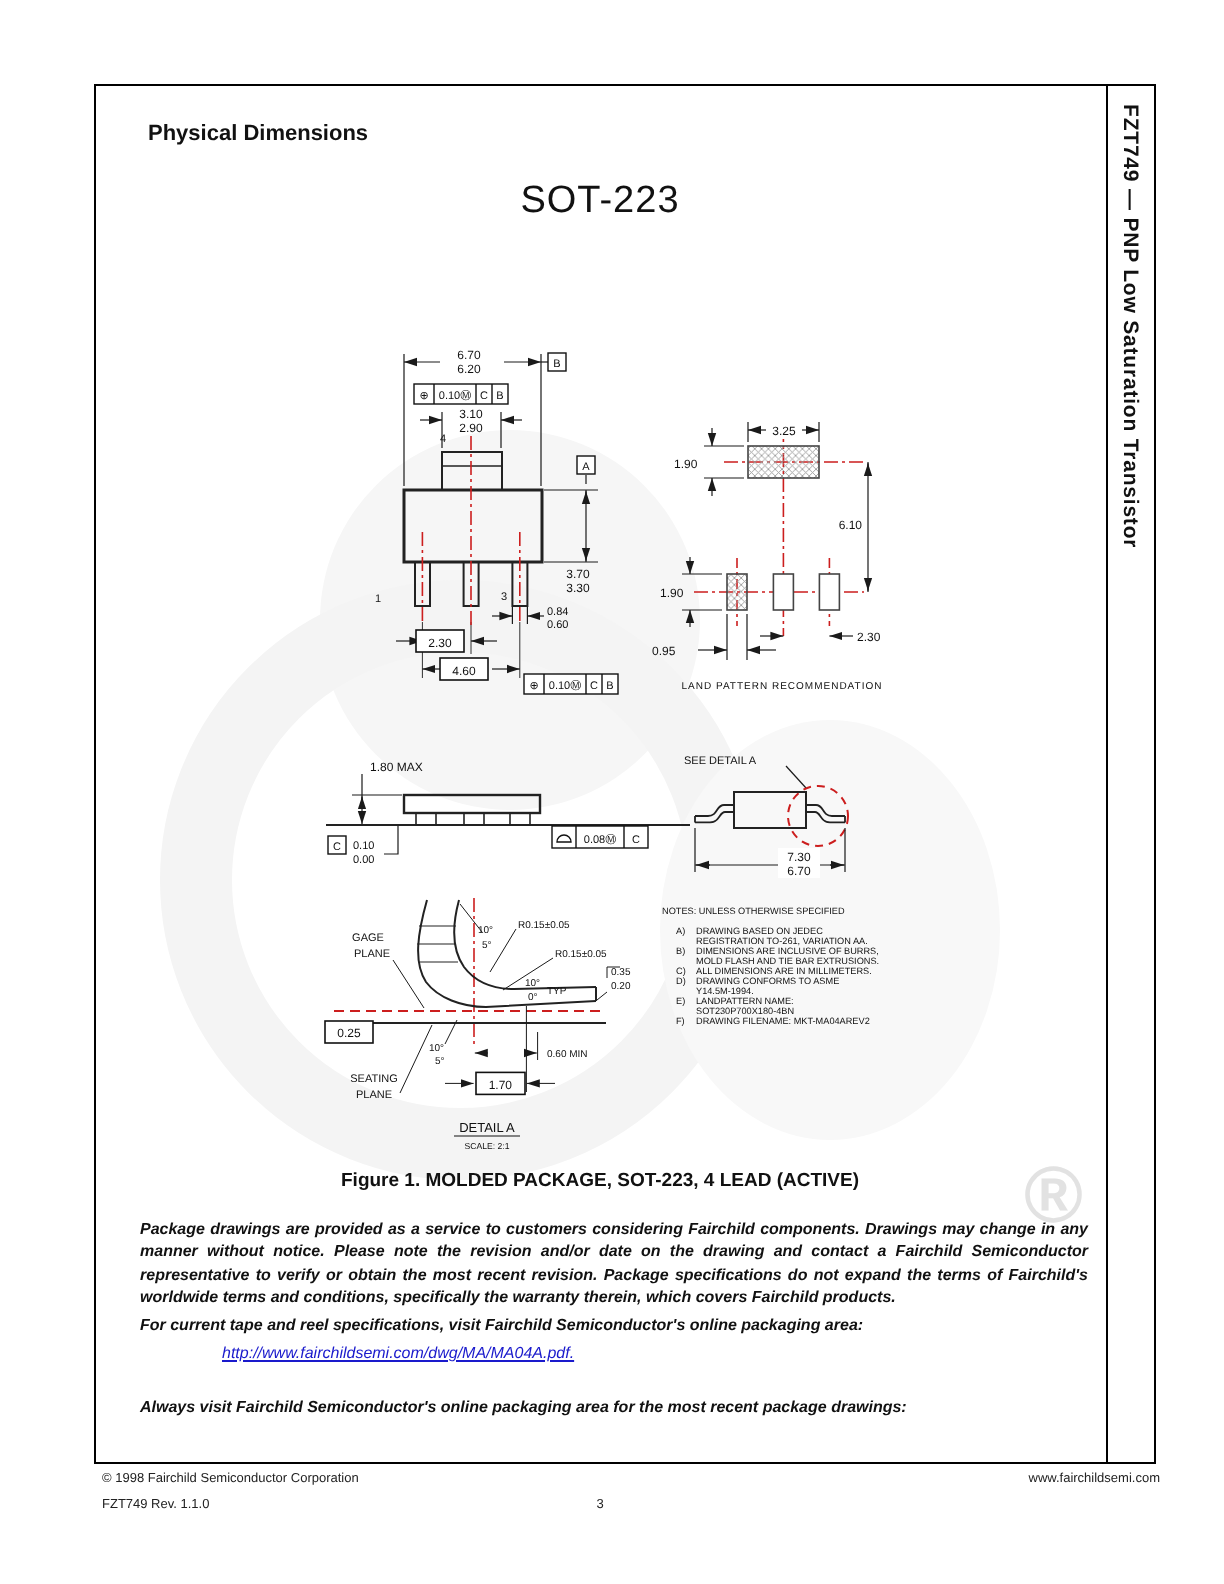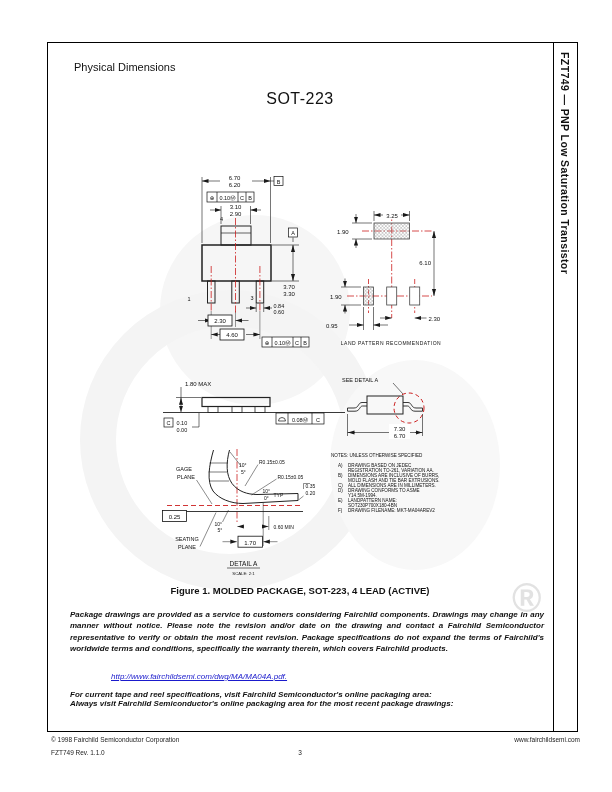--- a/index.html
+++ b/index.html
@@ -9,32 +9,32 @@
         border:1.5px solid #000;box-sizing:border-box;background:transparent;}
   #sidebar{position:absolute;left:553px;top:42px;width:25px;height:690px;
         border-left:1px solid #000;box-sizing:border-box;}
   #sidebar-title{writing-mode:vertical-rl;text-orientation:mixed;
         font-weight:bold;font-size:10.5px;letter-spacing:.4px;padding:10px 0 0 5px;white-space:nowrap;}
   .wm{position:absolute;border-radius:50%;}
   #wm-blob1{left:160px;top:215px;width:190px;height:190px;background:#f6f6f6;}
   #wm-ring{left:80px;top:290px;width:300px;height:300px;border:36px solid #f4f4f4;box-sizing:border-box;}
   #wm-blob2{left:330px;top:360px;width:170px;height:210px;background:#f8f8f8;}
   #wm-reg{position:absolute;left:512px;top:576px;font-size:40px;color:#e2e2e2;font-weight:bold;}
-  #section-title{position:absolute;left:74px;top:61px;font-size:11px;font-weight:normal;}
+  #section-title{position:absolute;left:74px;top:61px;font-size:11px;font-weight:bold;}
   #package-title{position:absolute;left:47px;top:90px;width:506px;text-align:center;
-        font-size:16px;letter-spacing:.5px;}
+        font-size:19px;letter-spacing:.5px;}
   #drawing{position:absolute;left:47px;top:42px;}
   svg text{font-family:"Liberation Sans",sans-serif;fill:#111;stroke:none;}
   .t6{font-size:6px;} .t55{font-size:5.5px;} .t5{font-size:5px;} .t45{font-size:4.6px;}
   .mid{text-anchor:middle;} .end{text-anchor:end;}
   #fig-caption{position:absolute;left:47px;top:585px;width:506px;text-align:center;
         font-size:9.5px;font-weight:bold;}
   .para{position:absolute;left:70px;width:474px;font-size:8px;font-style:italic;line-height:11.3px;font-weight:bold;}
   #disclaimer{top:609px;text-align:justify;}
-  #always-visit{top:698px;} #tape-reel{top:689px;}
+  #always-visit{top:698px;} #tape-reel{top:657px;}
   .linkline{position:absolute;left:70px;font-size:8px;font-style:italic;}
   #link1-line{top:672px;margin-left:41px;} #link2-line{top:700px;}
   a.doclink{color:#1a1acc;text-decoration:underline;}
   .foot{position:absolute;font-size:6.5px;color:#222;}
   #footer-copyright{left:51px;top:736px;}
   #footer-website{right:32px;top:736px;}
   #footer-rev{left:51px;top:749px;}
   #footer-page{left:47px;top:749px;width:506px;text-align:center;}
 </style>
 </head>

